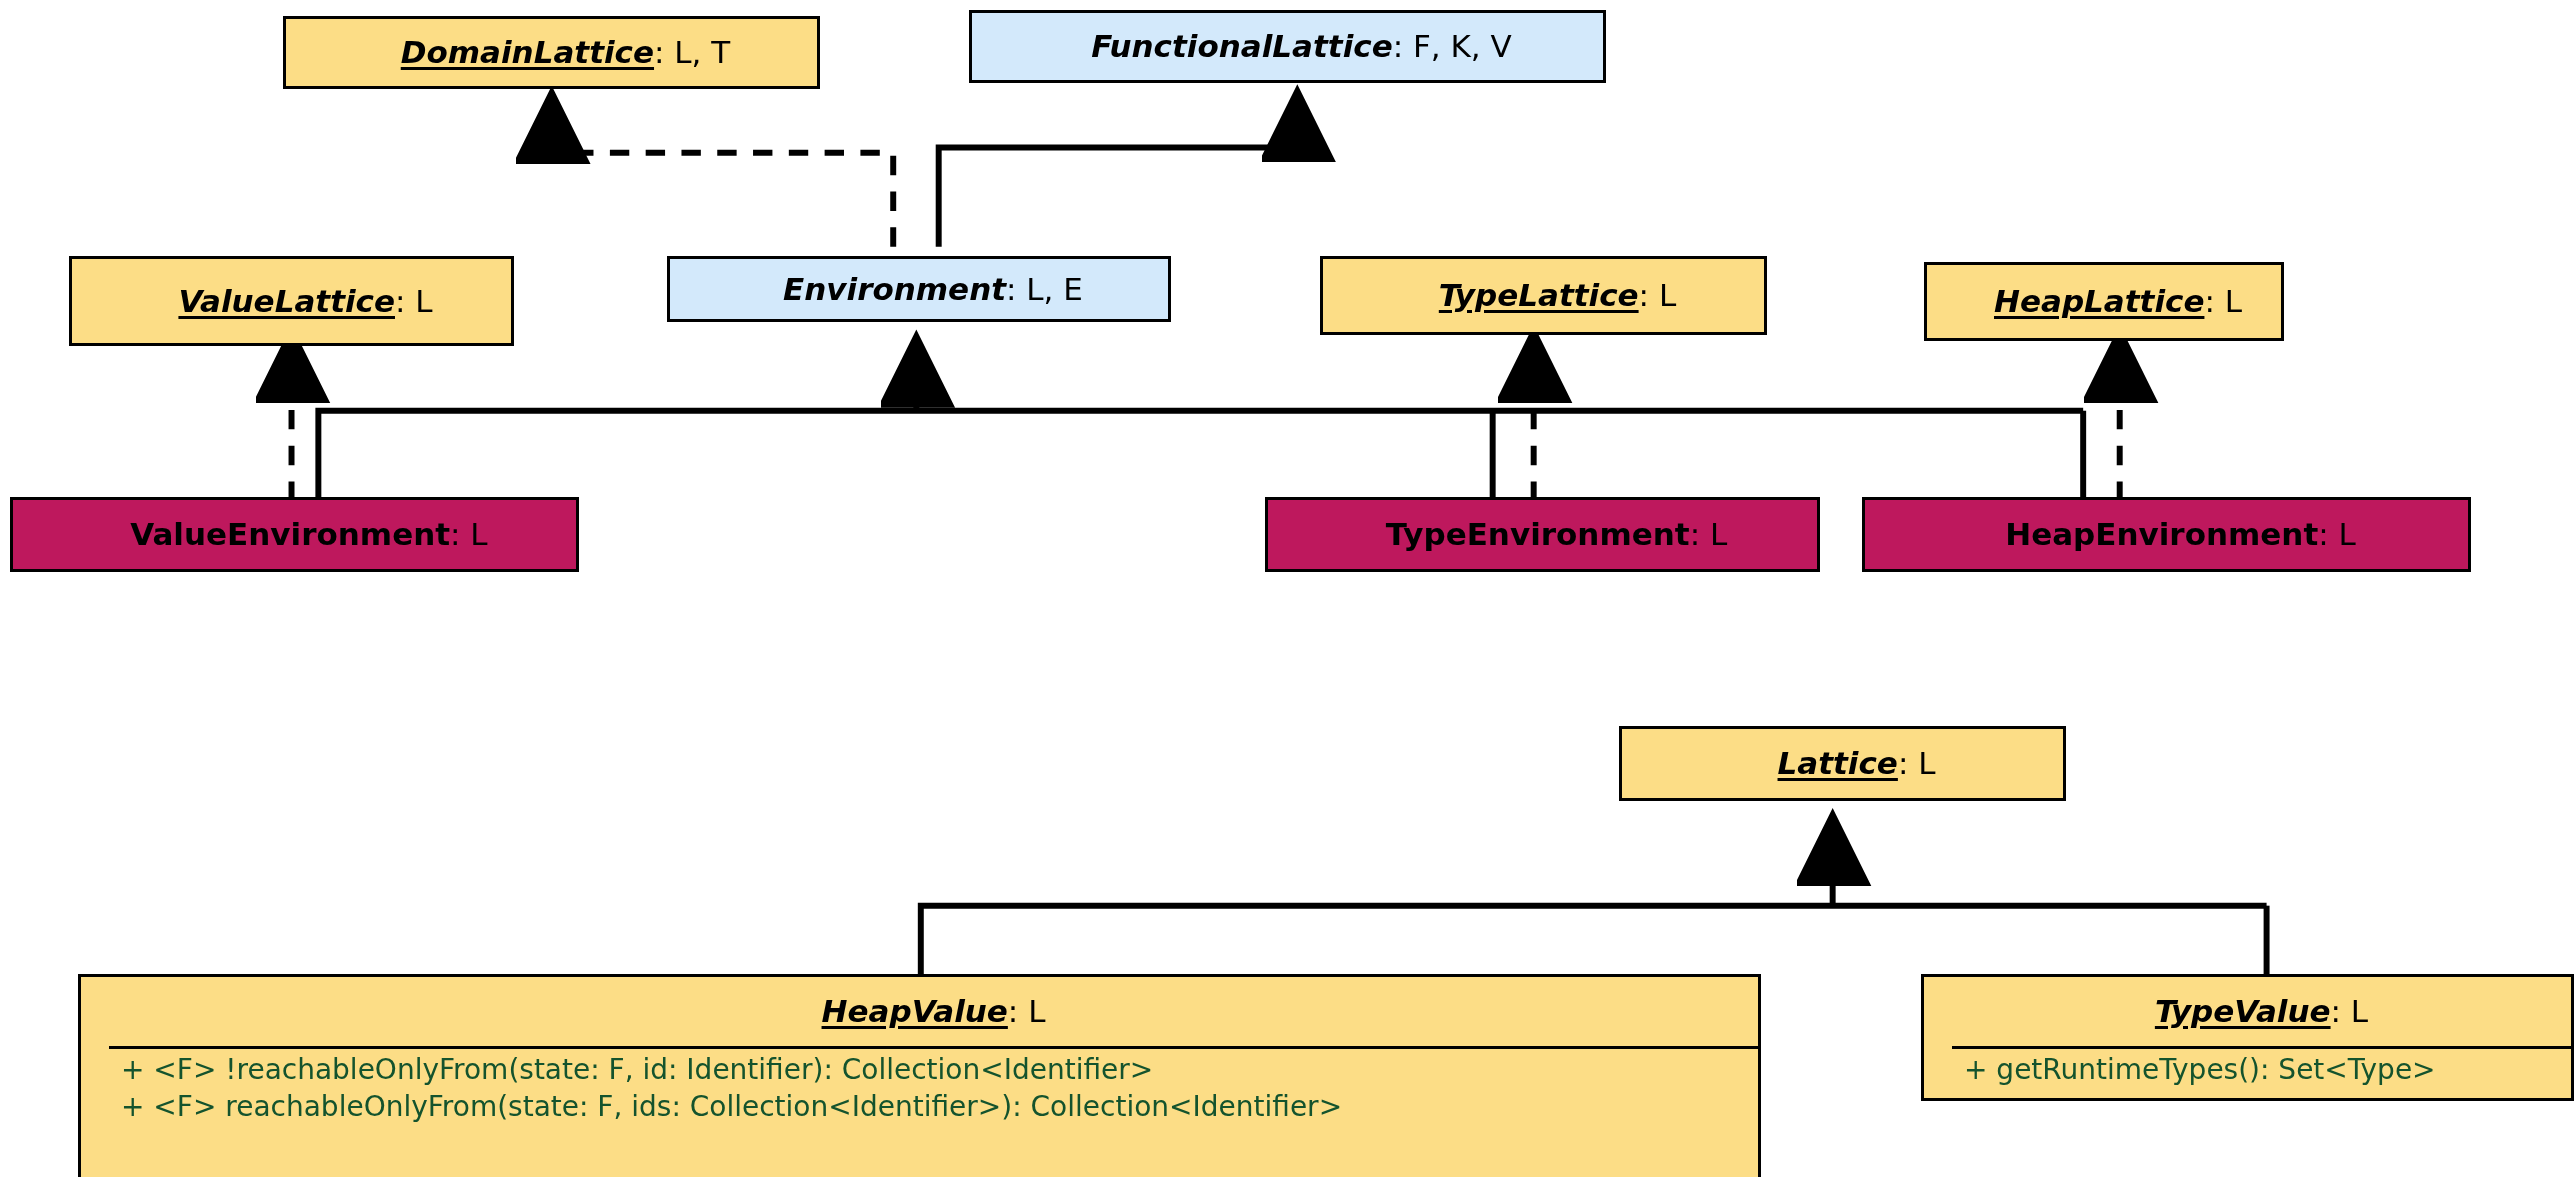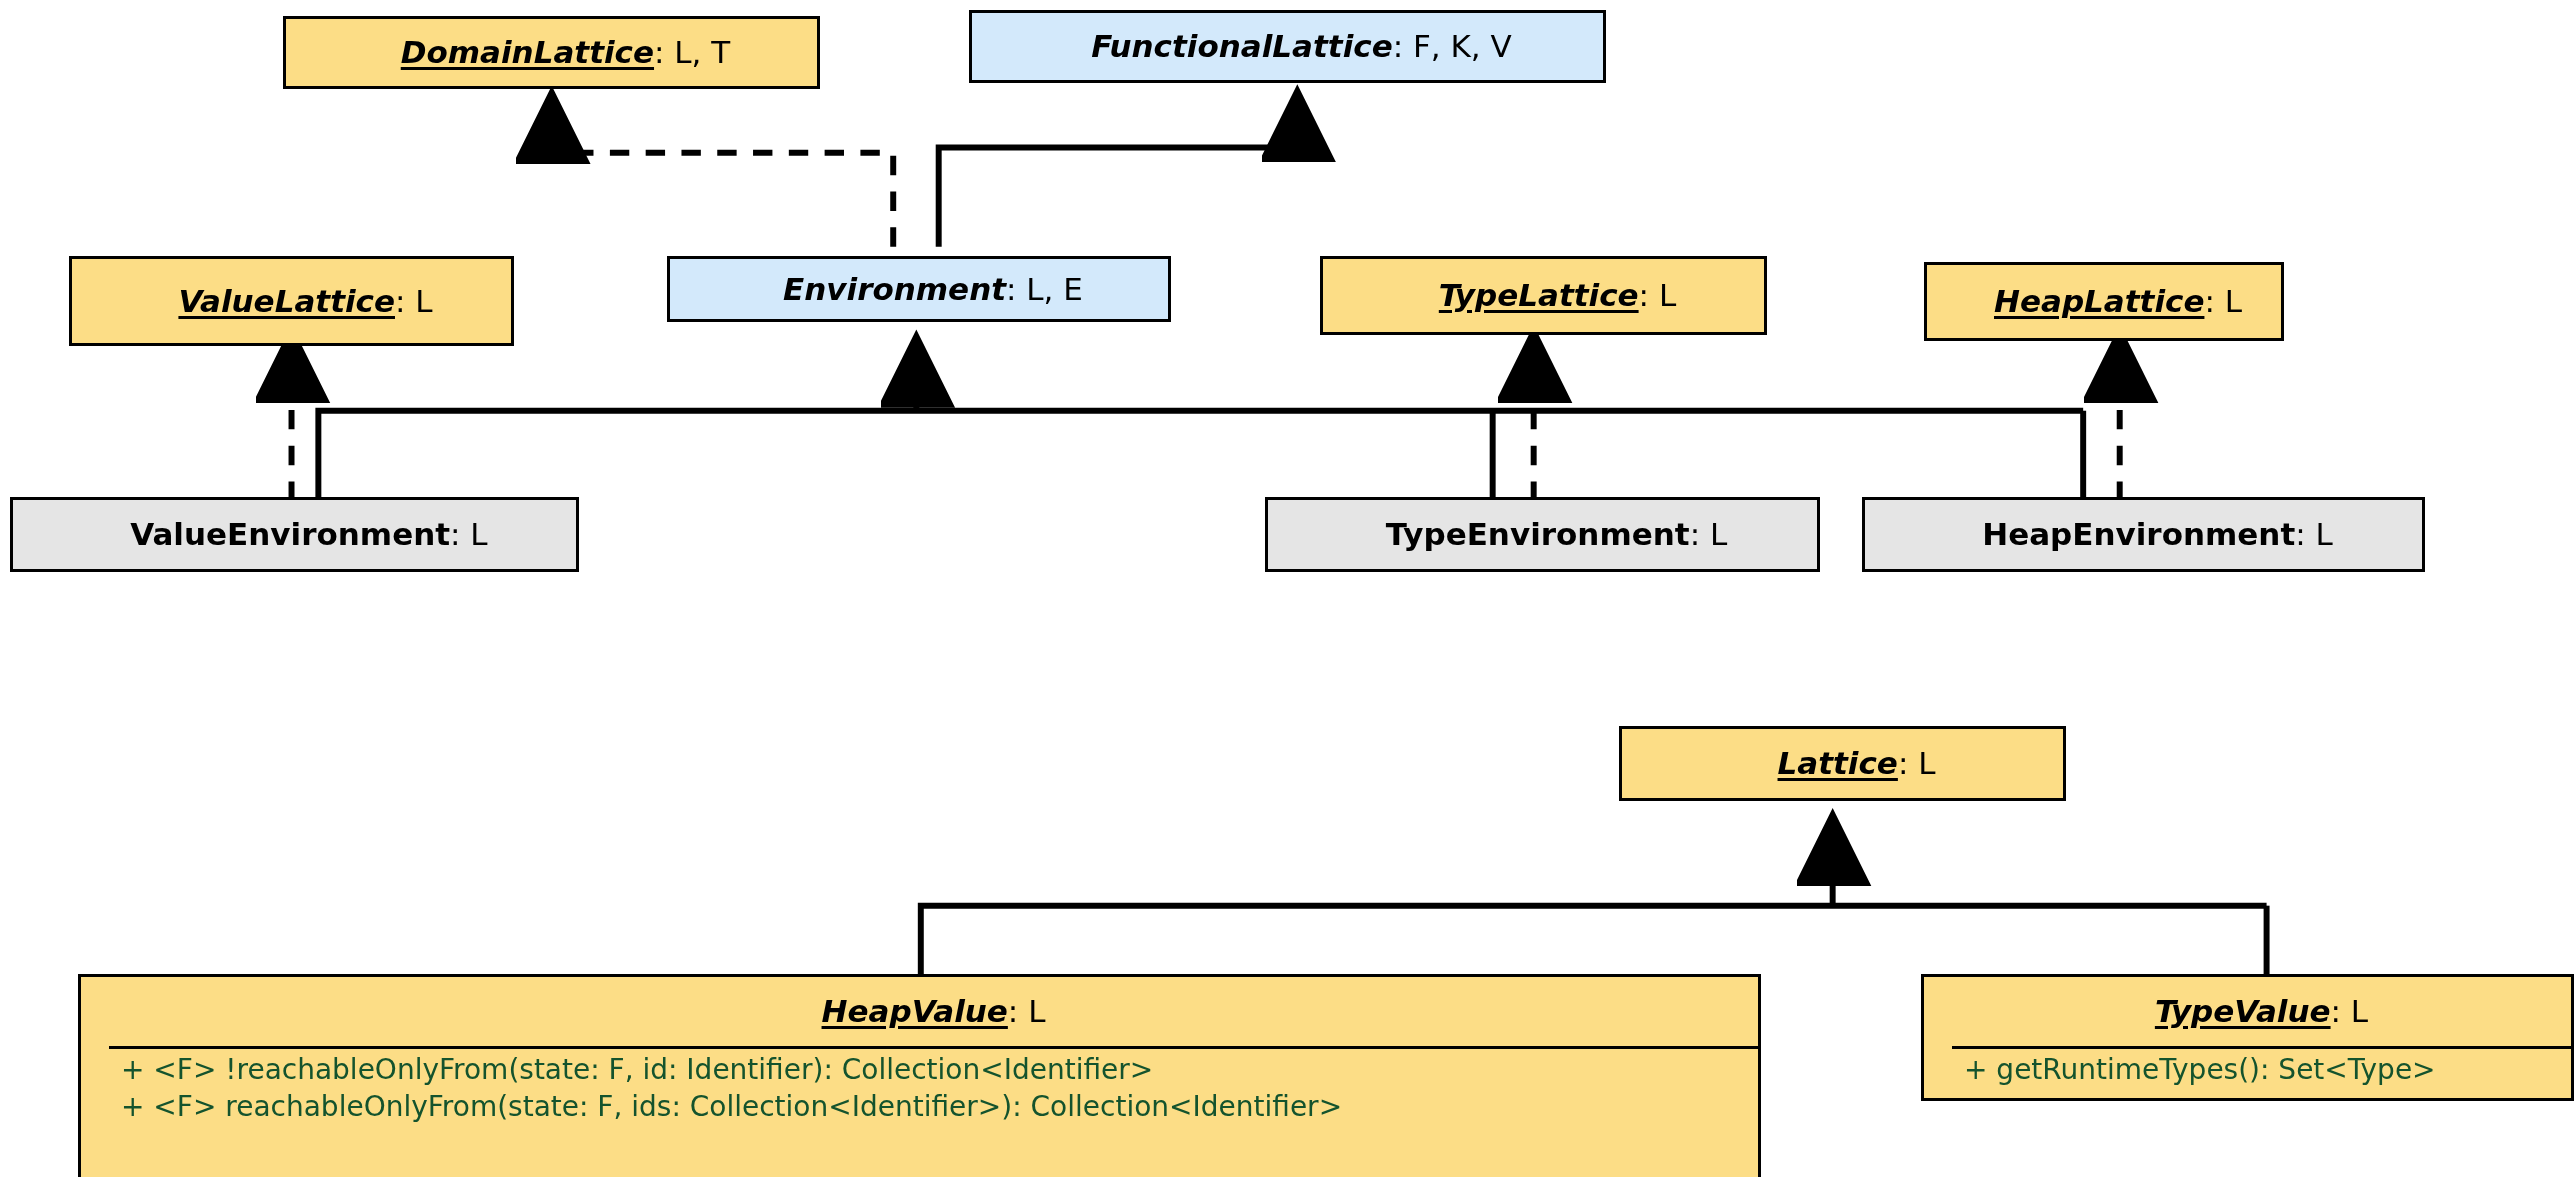--- a/index.html
+++ b/index.html
@@ -29,21 +29,21 @@
     position: absolute;
     border: 3.7px solid #000000;
     box-sizing: border-box;
     display: flex;
     flex-direction: column;
     background: #ffffff;
     padding-left: 28px;
   }
   .node.abstract-yellow { background: #fcdd86; }
   .node.abstract-blue   { background: #d3e9fb; }
-  .node.concrete-green  { background: #e5e5e5; }
+  .node.concrete-green  { background: #be185d; }
 
   .node-title {
     text-align: center;
     font-size: 31px;
     line-height: 1;
     color: #000000;
     padding: 0 7.5px;
     display: flex;
     align-items: center;
     justify-content: center;
@@ -174,21 +174,21 @@
     </div>
   </div>
 
   <div class="node concrete-green" style="left:1265px; top:497px; width:555px; height:75px;">
     <div class="node-title">
       <span class="cname">TypeEnvironment</span>
         <span class="params">: L</span>
     </div>
   </div>
 
-  <div class="node concrete-green" style="left:1862px; top:497px; width:563px; height:75px;">
+  <div class="node concrete-green" style="left:1862px; top:497px; width:609px; height:75px;">
     <div class="node-title">
       <span class="cname">HeapEnvironment</span>
         <span class="params">: L</span>
     </div>
   </div>
 
   <div class="node abstract-yellow" style="left:1619px; top:726px; width:447px; height:75px;">
     <div class="node-title italic underline">
       <span class="cname">Lattice</span>
         <span class="params">: L</span>

